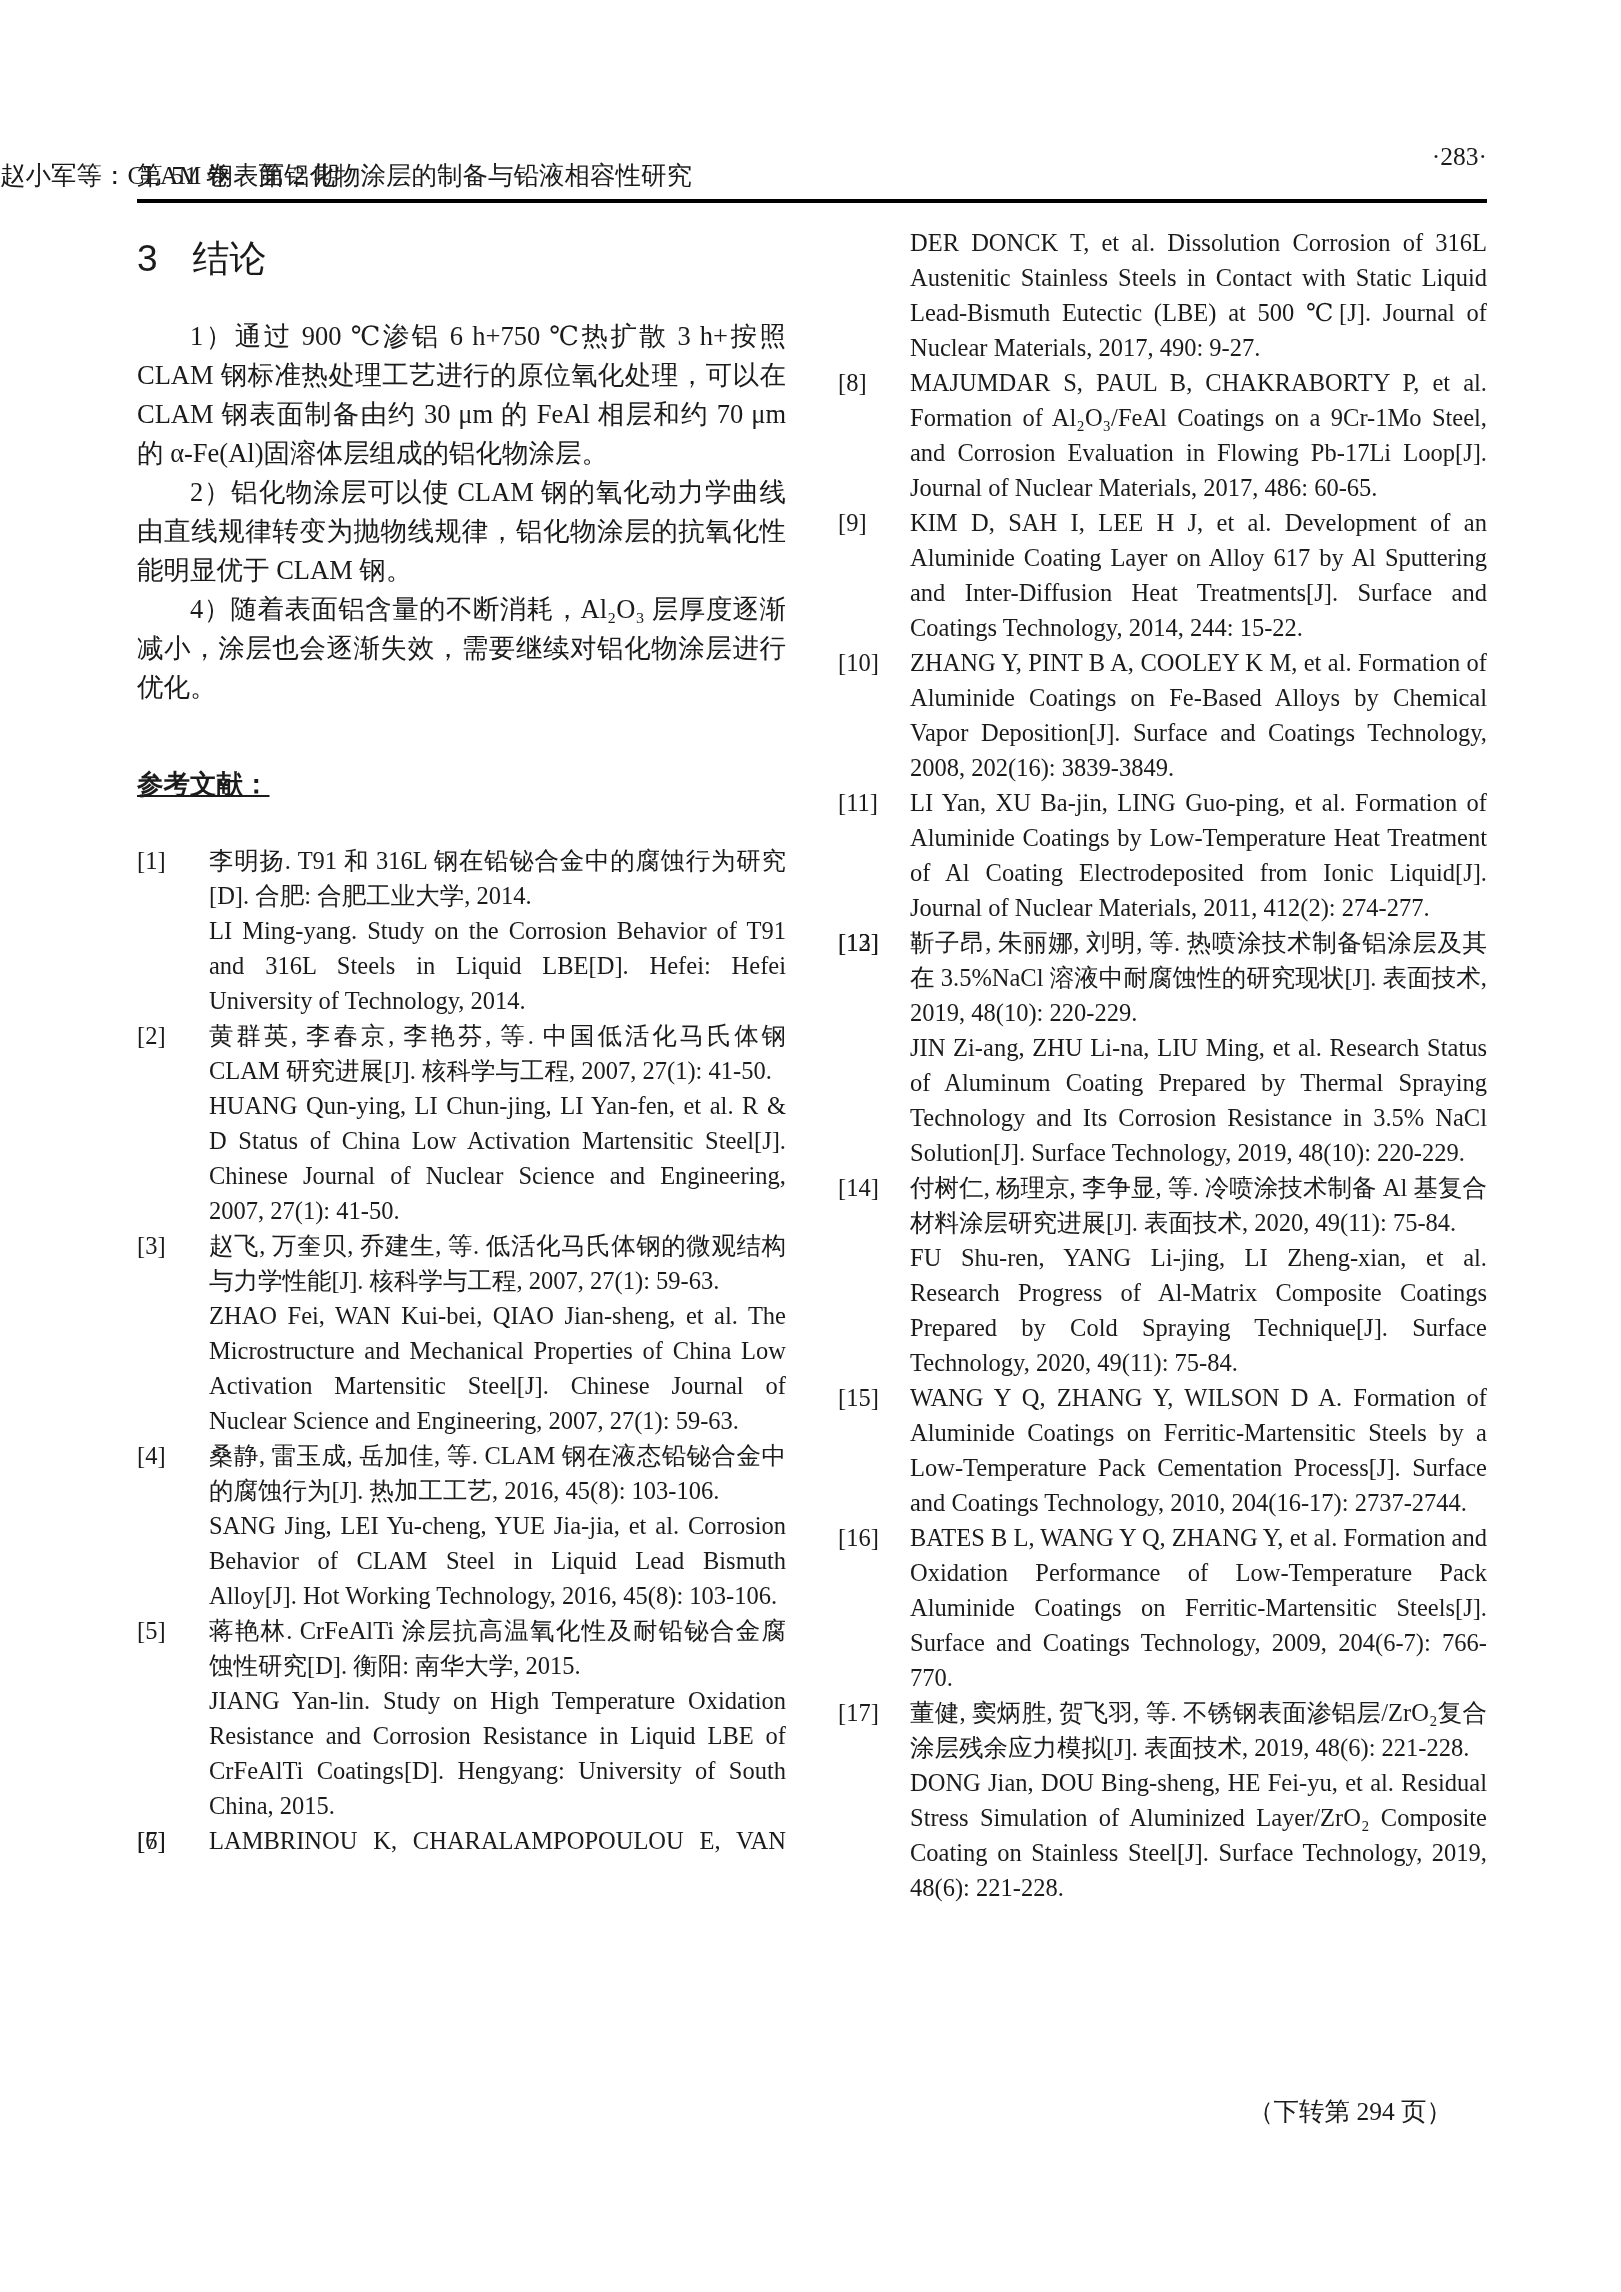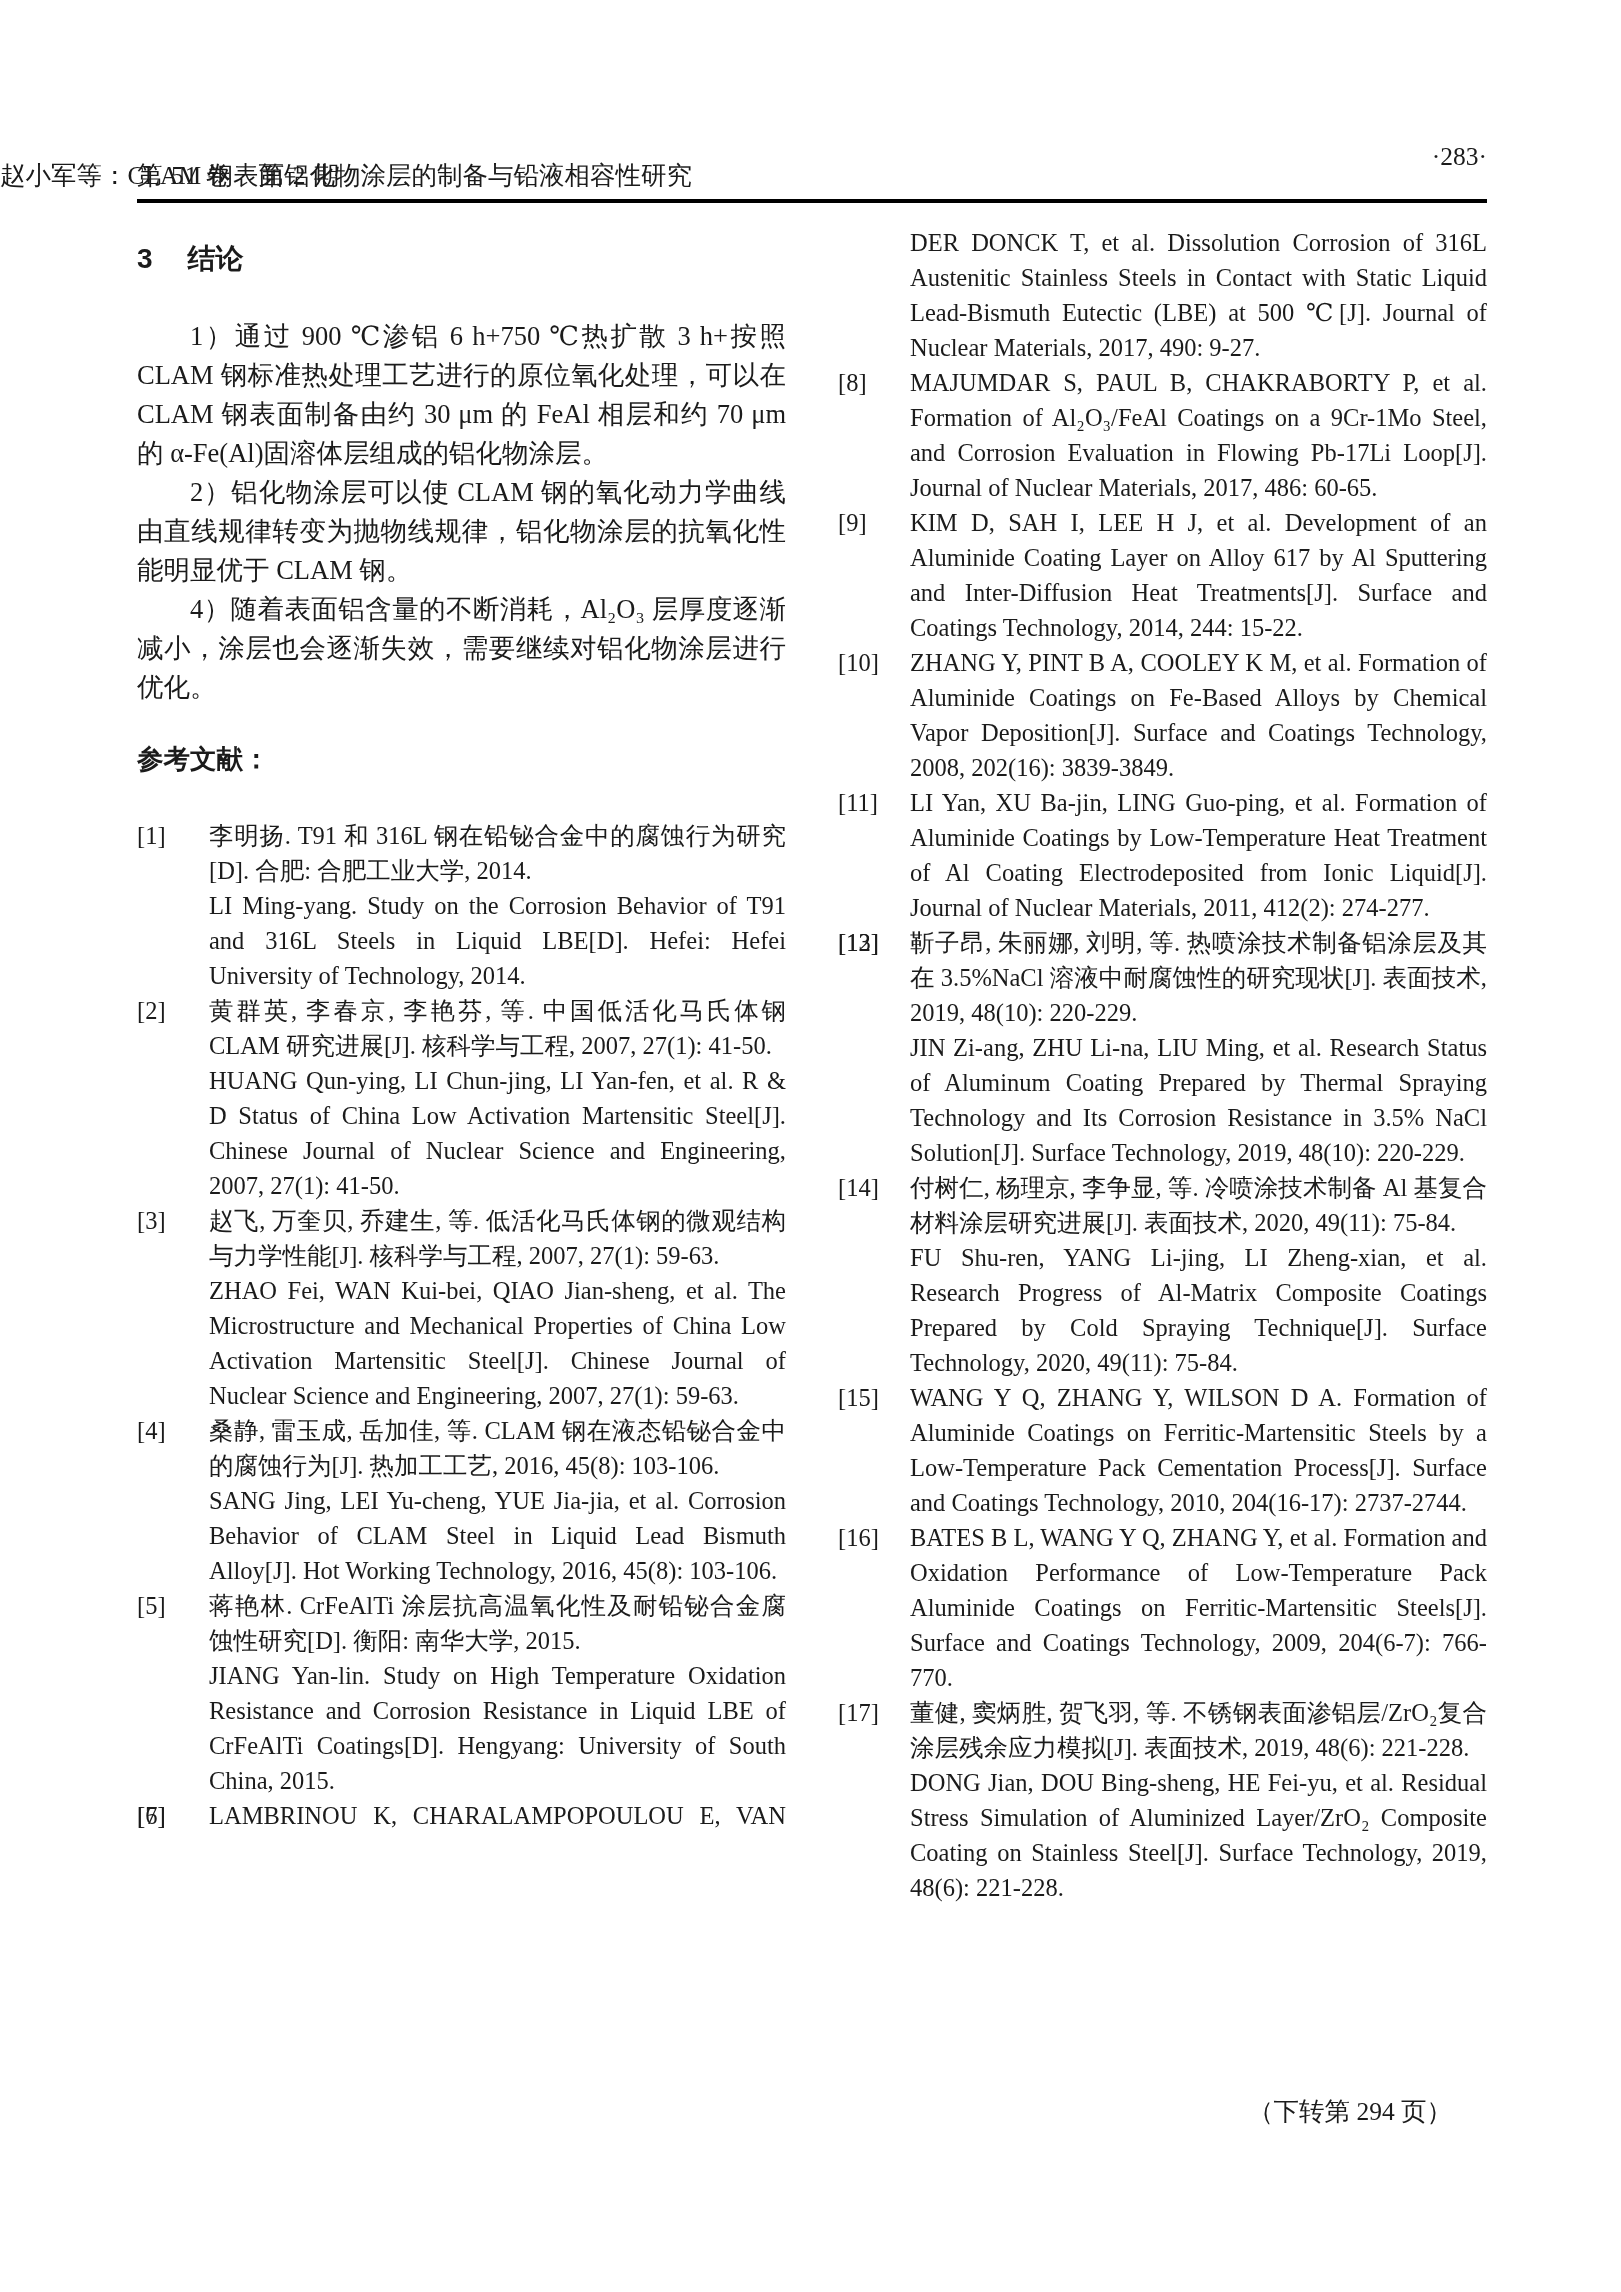--- a/index.html
+++ b/index.html
@@ -31,34 +31,35 @@
   }
 
   
   .col{position:absolute;width:649px;}
   .col-left{left:137px;top:237px;}
   .col-right{left:838px;top:225px;}
 
   
   .sec-heading{
     font-family:"Liberation Sans","DejaVu Sans",sans-serif;
-    font-weight:bold;font-size:28px;line-height:43px;
+    font-weight:normal;font-size:37px;line-height:43px;
     margin:0 0 37px 0;letter-spacing:0;
   }
   .sec-heading .sec-num{margin-right:35px;}
   .body-par{
     margin:0;font-size:26.5px;line-height:39px;
     text-align:justify;text-indent:2em;
   }
 
   
   .refs-heading{
     font-family:"Liberation Sans","DejaVu Sans",sans-serif;
     font-weight:bold;font-size:26.5px;line-height:35px;
-    margin:35px 0 41px 0;
+    margin:60px 0 41px 0;
+    text-decoration:underline;
   }
   .ref{
     position:relative;padding-left:72px;
     font-size:24.5px;line-height:35px;
   }
   .ref-id{
     position:absolute;left:0;top:0;
     font-size:24.5px;line-height:35px;
   }
   .ref-part{margin:0;text-align:justify;}

